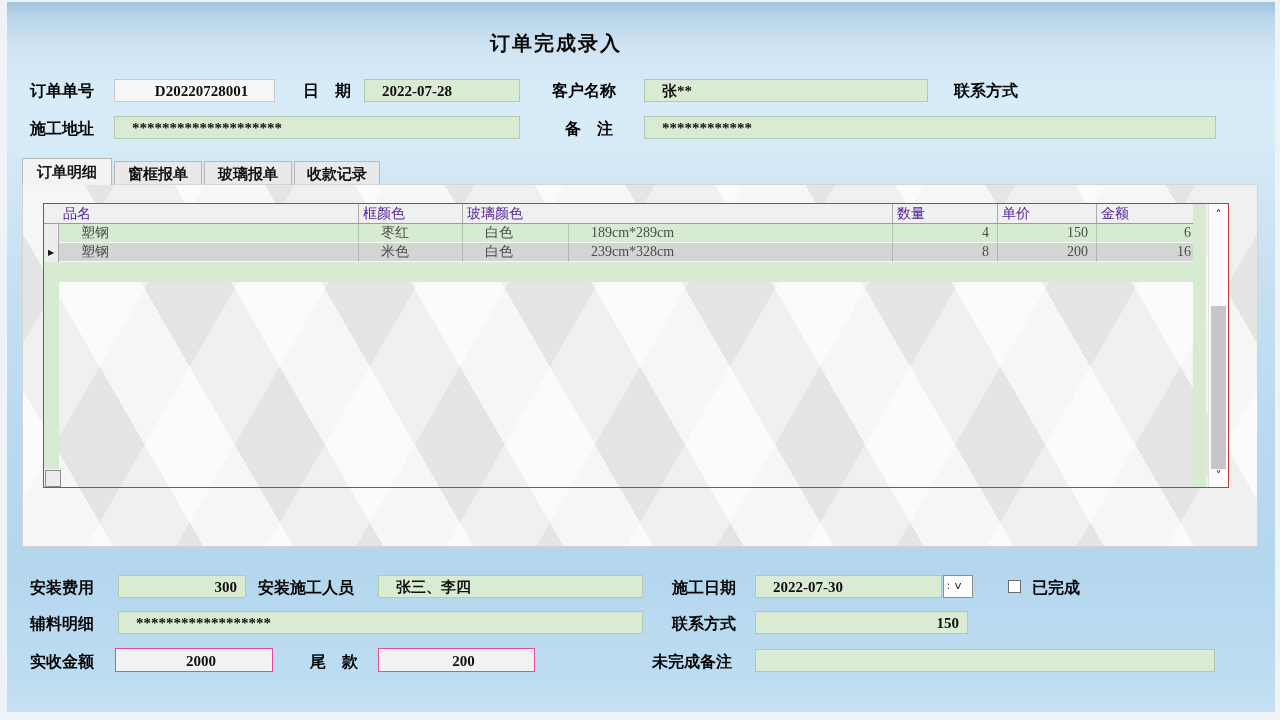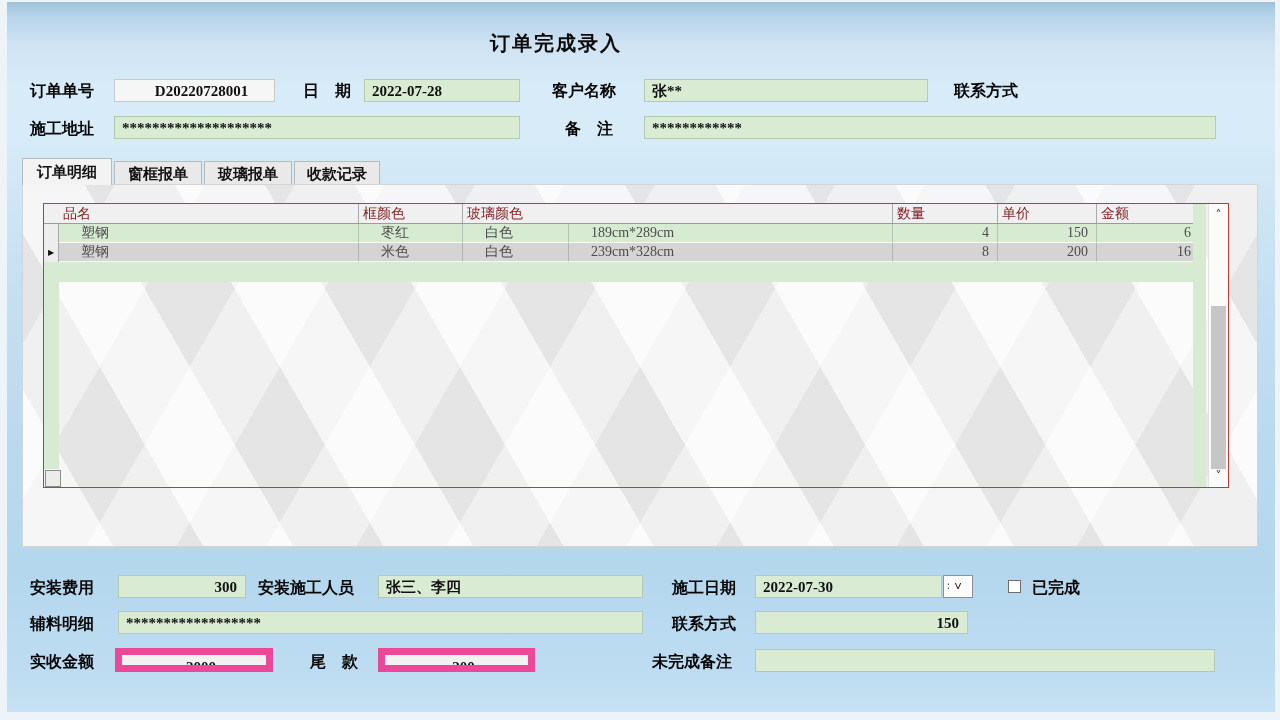--- a/index.html
+++ b/index.html
@@ -19,25 +19,25 @@
     position:absolute;left:296px;top:30px;width:520px;text-align:center;
     font-size:20px;font-weight:700;color:#0a0a0a;letter-spacing:2px;
   }
   .lbl{
     position:absolute;font-size:16px;font-weight:700;color:#050505;white-space:nowrap;
   }
   .val{
     position:absolute;height:23px;line-height:23px;
     font-family:"Liberation Serif","DejaVu Serif",serif;
     font-size:15px;font-weight:600;color:#101010;
-    padding-left:7px;box-sizing:border-box;white-space:nowrap;overflow:hidden;
+    padding-left:17px;box-sizing:border-box;white-space:nowrap;overflow:hidden;
   }
   .green{background:#d9ecd3;border:1px solid rgba(110,140,110,.35);}
   .white{background:#f6f6f6;border:1px solid #c9c9c9;}
-  .flat-white{background:#f2f2f2;border:7px solid #ec4899;}
+  .flat-white{background:#f2f2f2;border:1px solid #ec4899;}
   .center{text-align:center;padding-left:14px;}
   .rnum{text-align:right;padding-right:8px;padding-left:0;}
   
   .tab{
     position:absolute;height:23px;line-height:23px;top:161px;
     background:#e9e9e9;border:1px solid #b9b9b9;border-bottom:none;
     font-size:15px;font-weight:700;color:#111;text-align:center;box-sizing:border-box;
   }
   .tab.active{
     top:158px;height:27px;line-height:26px;background:#f3f3f3;z-index:3;
@@ -53,21 +53,21 @@
   }
   
   .grid{
     position:absolute;left:43px;top:203px;width:1186px;height:285px;z-index:2;
     border:1px solid #bf3b34;box-sizing:border-box;
     font-family:"Liberation Serif","DejaVu Serif",serif;
   }
   .g-hrow{position:absolute;left:0;top:0;width:1150px;height:20px;background:#f0f0f0;border-bottom:1px solid #9c9c9c;box-sizing:border-box;}
   .g-h{
     position:absolute;top:0;height:19px;line-height:19px;padding-left:4px;box-sizing:border-box;
-    font-size:14px;color:#7f1d1d;border-left:1px solid #ababab;white-space:nowrap;overflow:hidden;
+    font-size:14px;color:#4c1d95;border-left:1px solid #ababab;white-space:nowrap;overflow:hidden;
   }
   .g-hsel{position:absolute;left:0;top:0;width:15px;height:19px;background:#f0f0f0;}
   .g-r{position:absolute;left:0;width:1150px;height:19px;}
   .g-r.greenrow .g-c{background:#d7ebd3;}
   .g-r.grayrow .g-c{background:#d4d4d4;}
   .g-sel{
     position:absolute;left:0;top:0;width:15px;height:19px;background:#ededed;
     border-right:1px solid #aaa;box-sizing:border-box;
     font-size:8px;line-height:19px;text-align:center;color:#111;
   }

